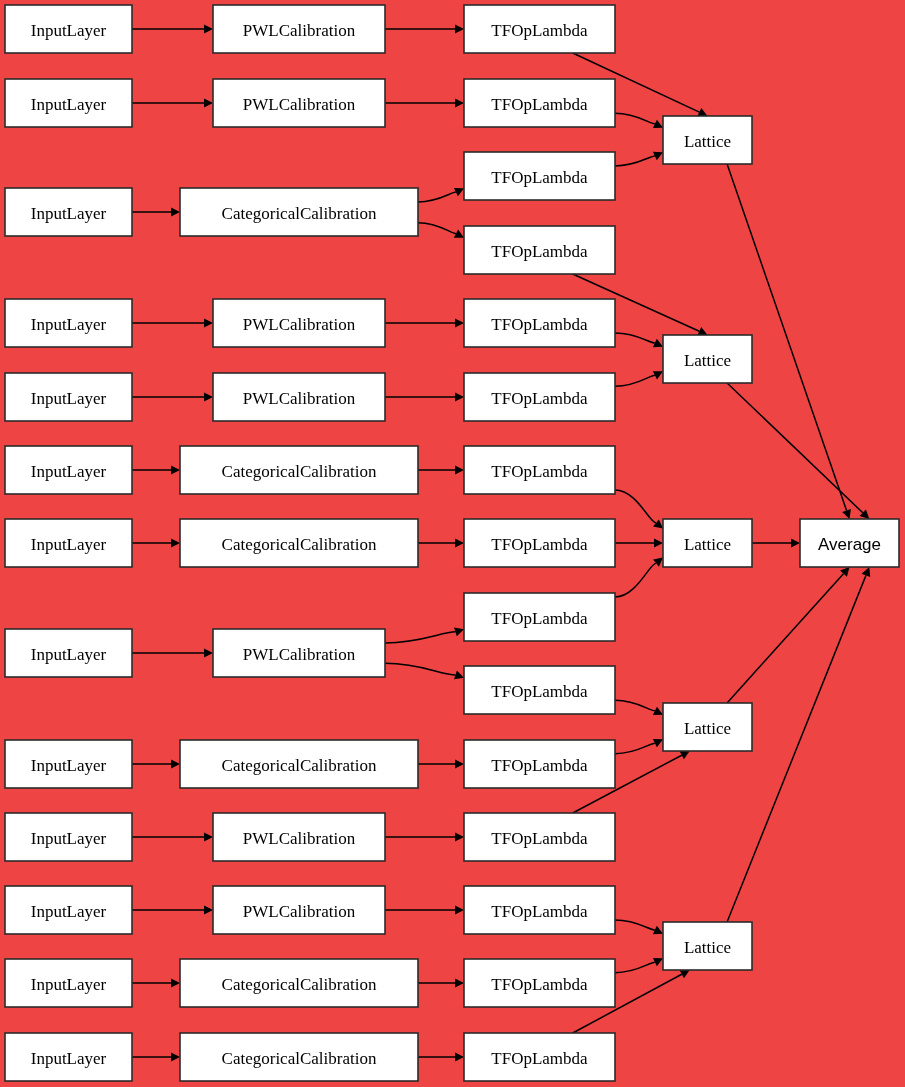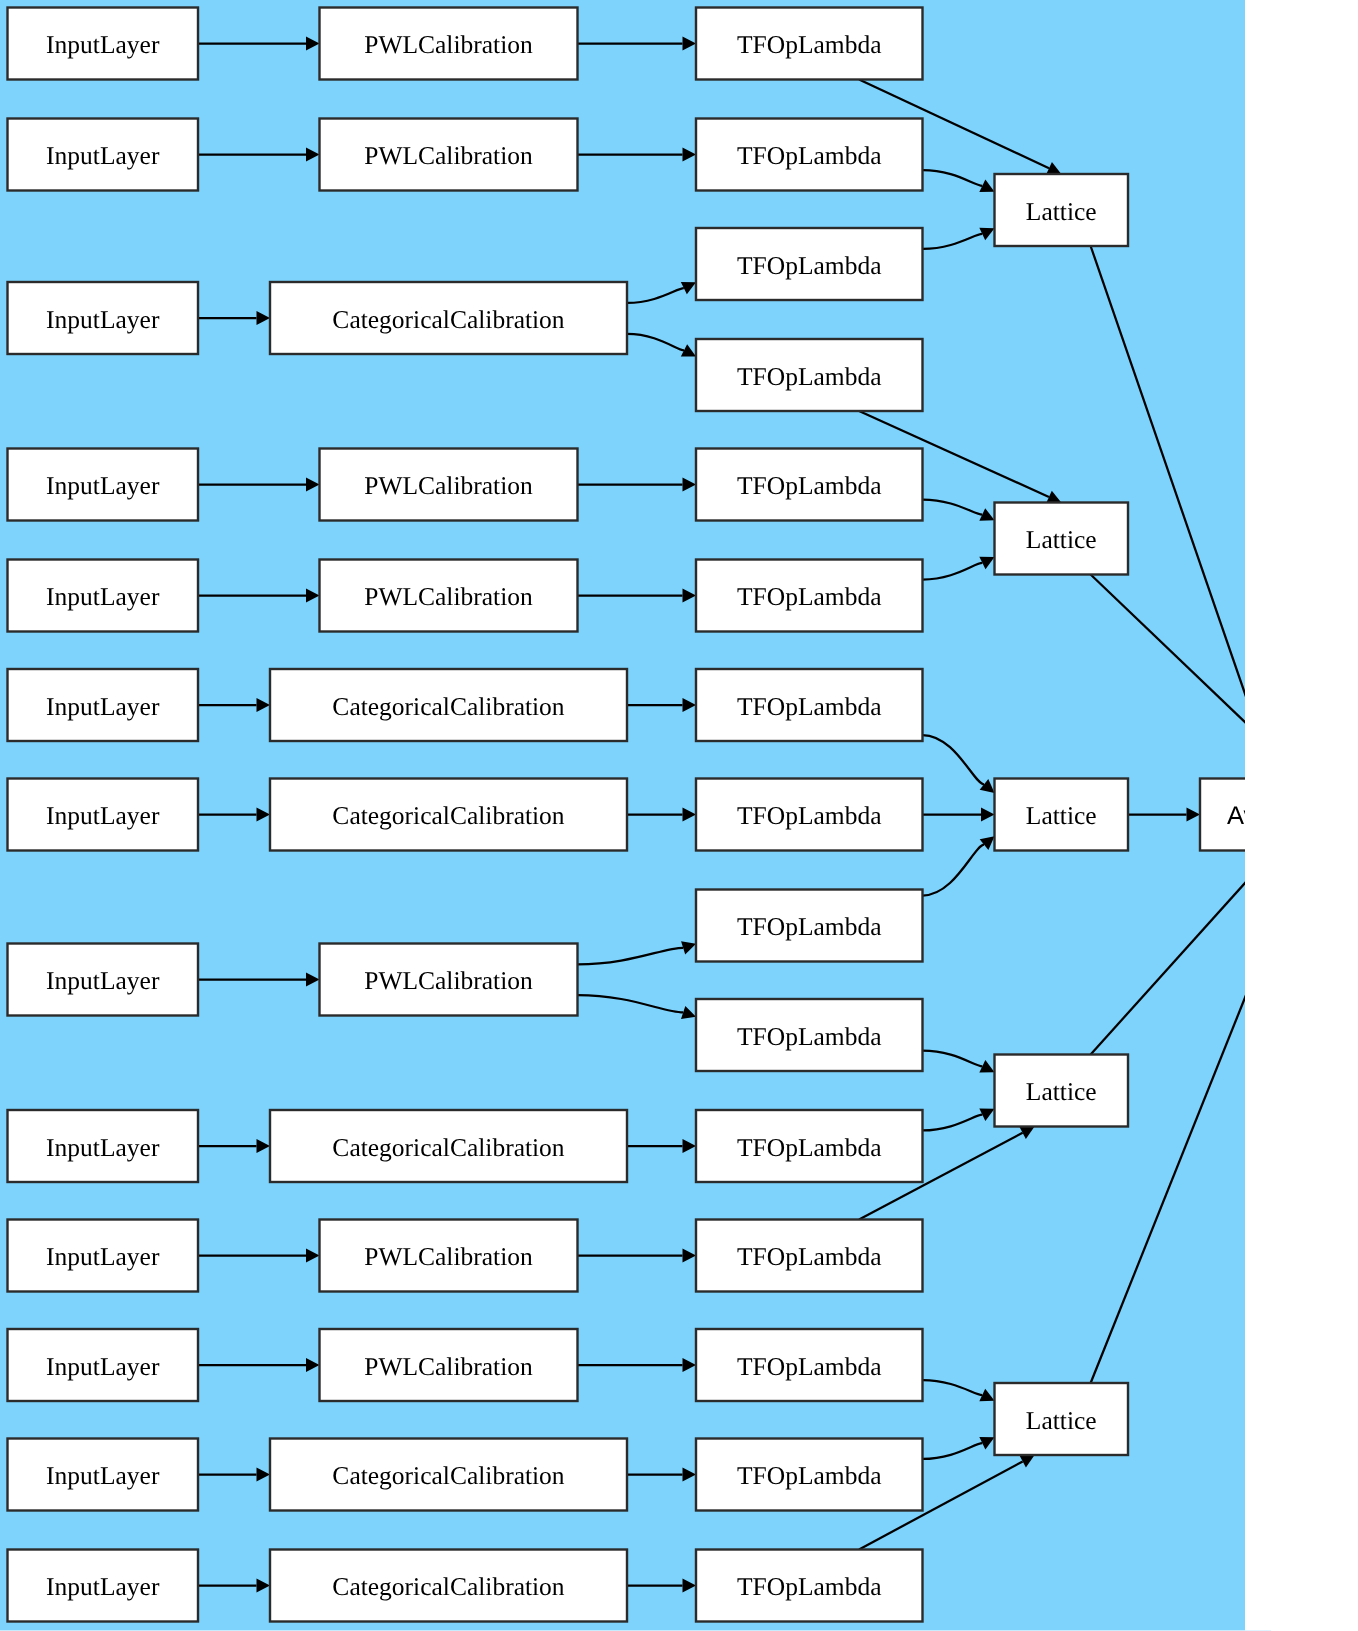--- a/index.html
+++ b/index.html
@@ -2,23 +2,23 @@
 <html><head>
 <meta charset="utf-8">
 <style>
   html, body {
     margin: 0;
     padding: 0;
     background: #ffffff;
   }
   #graph-root {
     position: relative;
-    width: 830px;
+    width: 905px;
     height: 1087px;
-    background: #7dd3fc;
+    background: #ef4444;
     font-family: "Liberation Serif", "DejaVu Serif", serif;
     overflow: hidden;
   }
   svg.graph-canvas {
     position: absolute;
     top: 0;
     left: 0;
     width: 905px;
     height: 1087px;
   }

